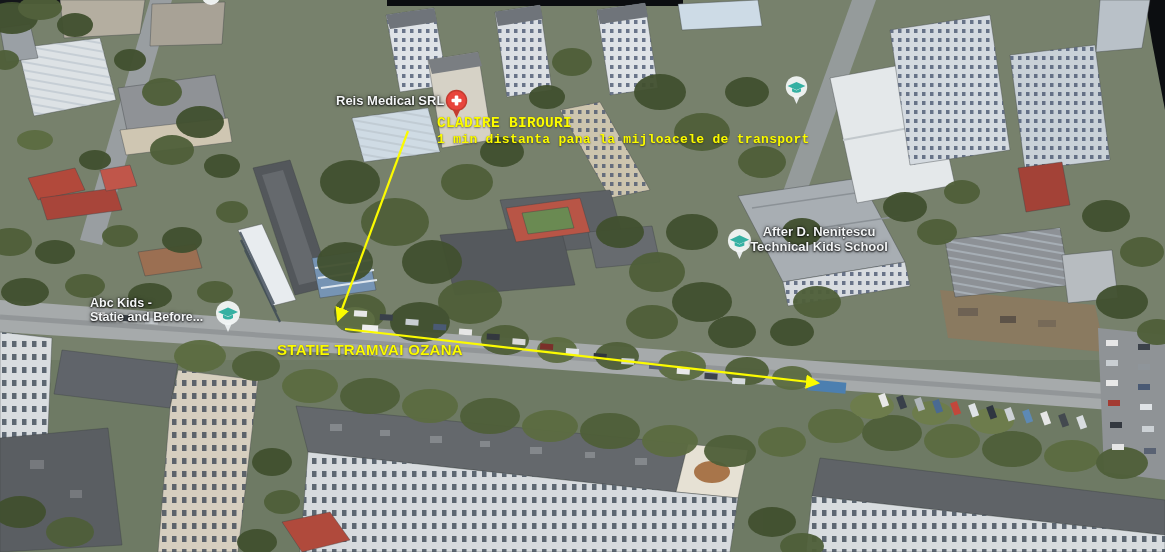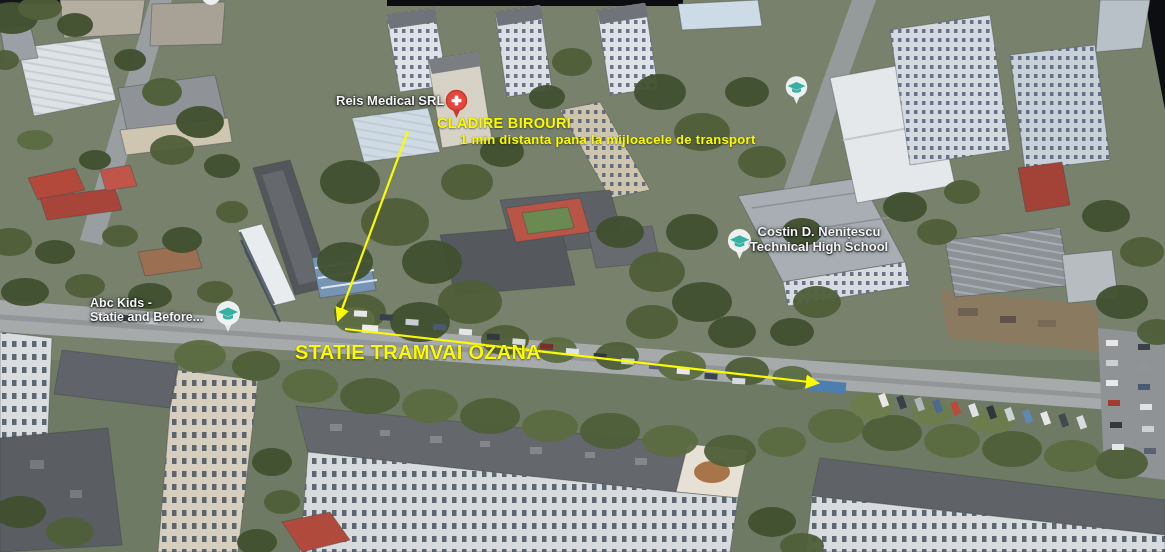--- a/index.html
+++ b/index.html
@@ -6,24 +6,24 @@
   .stage{position:relative;width:1165px;height:552px;overflow:hidden;
          font-family:"Liberation Sans",sans-serif;background:#be185d;}
   .stage svg.scene{position:absolute;left:0;top:0;}
   .overlay{position:absolute;left:0;top:0;pointer-events:none;}.g2{fill:#41502f}.g3{fill:#4f5f39}.g4{fill:#5c6c41}.g5{fill:#6d7d4b}
   
   .maplabel{position:absolute;color:#f4f6f7;font-weight:700;white-space:nowrap;
     text-shadow:0 0 2px rgba(0,0,0,.9),0 1px 2px rgba(0,0,0,.75),0 0 4px rgba(0,0,0,.5);}
   .note{position:absolute;color:#fbfb00;font-weight:700;white-space:nowrap;letter-spacing:.3px;
     text-shadow:0 1px 2px rgba(0,0,0,.45),0 0 1px rgba(80,80,0,.6);}
   .lbl-reis{left:336px;top:93px;font-size:13px;font-weight:600;}
-  .lbl-office{left:437px;top:115px;line-height:1.16;}
+  .lbl-office{left:437px;top:115px;line-height:1.16;font-family:Liberation Mono, monospace;}
   .lbl-office .l1{font-size:14.5px;}
-  .lbl-office .l2{font-size:13px;margin-left:23px;}
-  .lbl-tram{left:277px;top:341px;font-size:20px;margin-left:18px;}
+  .lbl-office .l2{font-size:13px;}
+  .lbl-tram{left:277px;top:341px;font-size:15px;}
   .lbl-metro{left:819px;top:339px;font-size:14px;line-height:1.07;}
   .lbl-abc{left:90px;top:297px;width:130px;text-align:left;font-size:12.5px;line-height:1.1;font-weight:600;}
   .lbl-hs{left:748px;top:225px;width:142px;text-align:center;font-size:13px;line-height:1.15;font-weight:600;}
   .pin{position:absolute;}
 </style>
 </head>
 <body>
 
 <div class="stage">
 
@@ -360,22 +360,22 @@
   </div>
 
   <div class="maplabel lbl-reis">Reis Medical SRL</div>
 
   <div class="maplabel lbl-abc">
     <div>Abc Kids -</div>
     <div>Statie and Before...</div>
   </div>
 
   <div class="maplabel lbl-hs">
-    <div>Costin D. Nenițescu</div>
-    <div>Technical High School</div>
+    <div>After D. Nenițescu</div>
+    <div>Technical Kids School</div>
   </div>
 
   <div class="note lbl-office">
     <div class="l1">CLADIRE BIROURI</div>
     <div class="l2">1 min distanta pana la mijloacele de transport</div>
   </div>
 
   <div class="note lbl-tram">STATIE TRAMVAI OZANA</div>
 
 

